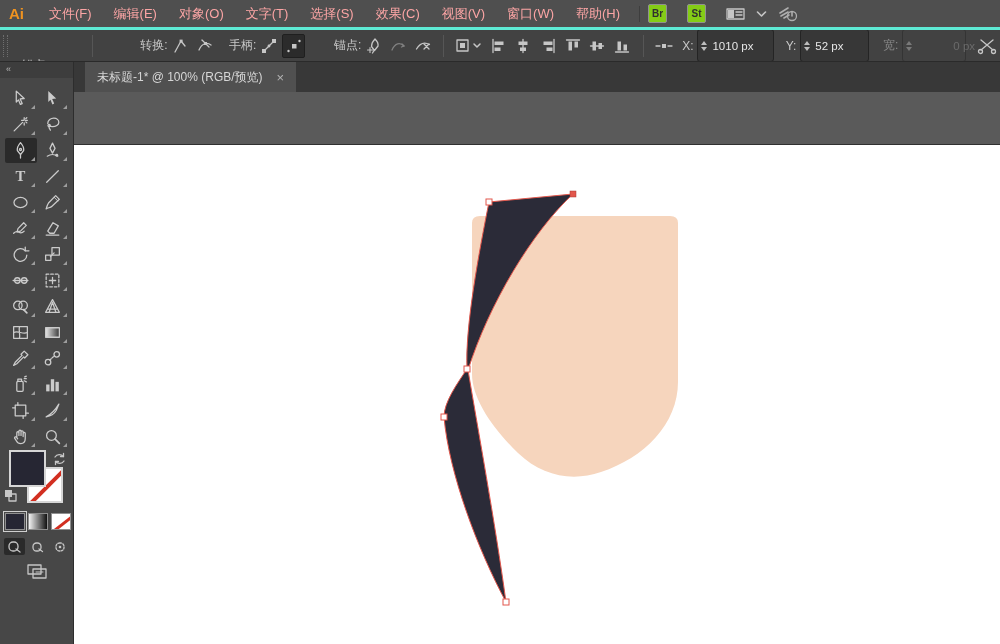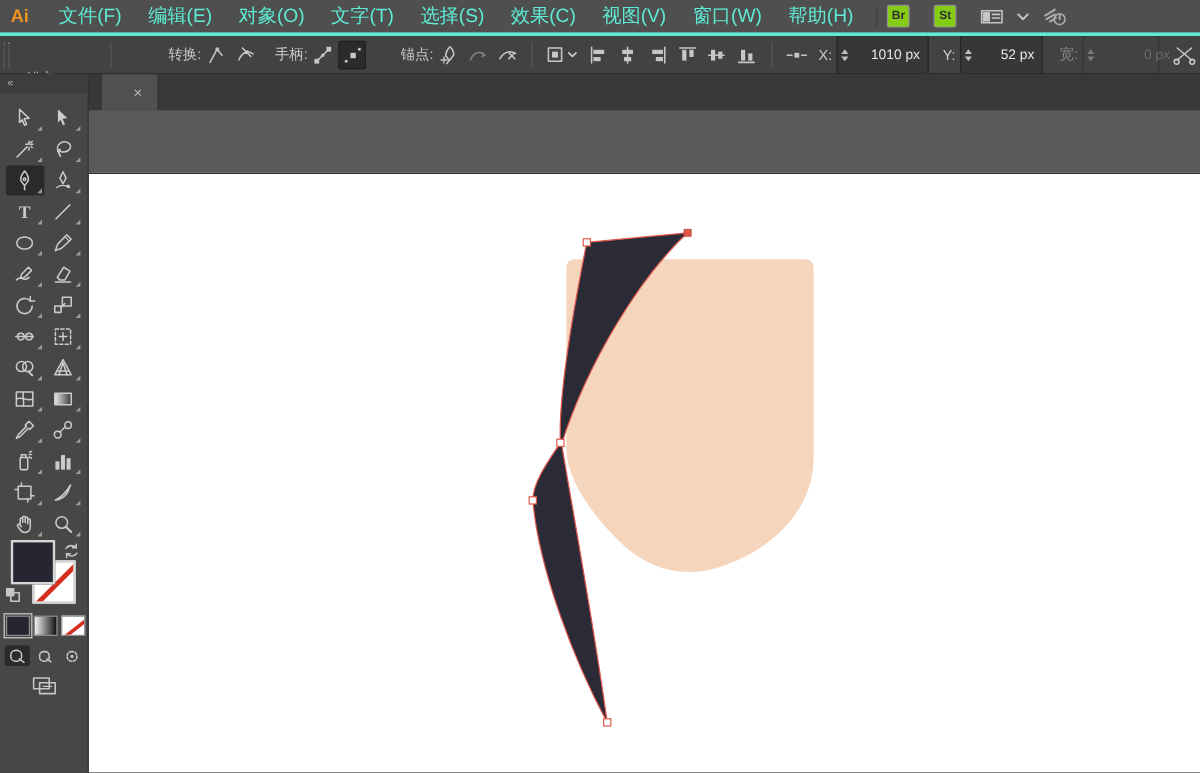--- a/index.html
+++ b/index.html
@@ -4,39 +4,39 @@
 <style>
   * { margin:0; padding:0; box-sizing:border-box; }
   html,body { background:#333; }
   body { font-family:"Liberation Sans", sans-serif; }
   .app { position:relative; width:1000px; height:644px; overflow:hidden; background:#474747; user-select:none; }
 
   
   .menubar { position:absolute; left:0; top:0; width:1000px; height:30px; background:#4f4f4f;
              border-bottom:3px solid #5eead4; display:flex; align-items:center; }
   .ai-logo { color:#ef9320; font-weight:bold; font-size:15px; margin:0 14px 0 9px; letter-spacing:0; }
-  .menu-item { color:#5eead4; font-size:16px; padding:0 11px; height:30px; line-height:30px; cursor:default; }
+  .menu-item { color:#fca5a5; font-size:13px; padding:0 11px; height:30px; line-height:30px; cursor:default; }
   .menu-sep { width:1px; height:16px; background:#3e3e3e; margin:0 8px; }
   .mini-btn { width:19px; height:19px; background:#84cc16; border:1px solid #909090; border-radius:2px;
               color:#2f2f2f; font-size:10px; font-weight:bold; display:flex; align-items:center; justify-content:center;
               margin-right:20px; }
   .mb-icon { display:flex; align-items:center; justify-content:center; margin-right:10px; }
 
   
   .controlbar { position:absolute; left:0; top:30px; width:1000px; height:32px; background:#424242;
                 border-bottom:1px solid #2a2a2a; display:flex; align-items:center; overflow:hidden; }
   .grip { width:5px; height:22px; border-left:1px dotted #6e6e6e; border-right:1px dotted #6e6e6e; margin:0 6px 0 3px; }
   .cb-label { color:#c9c9c9; font-size:12px; white-space:nowrap;margin-left:39px; }
   .cb-label.strong { margin-right:4px; }
   .cb-label.dim { color:#8a8a8a; }
   .cb-sep { width:1px; height:22px; background:#565656; margin:0 8px; }
   .cb-btn { width:24px; height:24px; display:flex; align-items:center; justify-content:center; border-radius:2px; margin:0 1px; }
   .cb-btn.active { background:#2b2b2b; border:1px solid #1f1f1f; }
   .stepper { display:flex; align-items:center; height:33px; background:#373737; border:1px solid #242424;
-             border-radius:3px; padding:0 6px 0 3px; margin:0 4px;justify-content:space-between; }
+             border-radius:3px; padding:0 6px 0 3px; margin:0 4px; }
   .stepper.disabled { opacity:.45; background:transparent; }
   .spin { display:flex; flex-direction:column; justify-content:center; margin-right:5px; }
   .spin i { display:block; width:0; height:0; border-left:3.5px solid transparent; border-right:3.5px solid transparent; }
   .spin .up { border-bottom:4px solid #bdbdbd; margin-bottom:2px; }
   .spin .dn { border-top:4px solid #bdbdbd; }
   .stepper .val { color:#e6e6e6; font-size:11.5px; white-space:nowrap; }
   .stepper.disabled .val { color:#9a9a9a;margin-left:36px; }
 
   
   .toolpanel { position:absolute; left:0; top:62px; width:74px; height:582px; background:#474747;
@@ -508,20 +508,21 @@
             <rect x="8" y="7" width="13" height="9"></rect>
             <path d="M11 10 h7" stroke-width="1"></path>
           </svg>
       </div>
     </div>
   </div>
 
   <div class="docarea">
     <div class="tabbar">
       <div class="tab">
+        <span class="tab-label">未标题-1* @ 100% (RGB/预览)</span>
         <span class="tab-close">×</span>
       </div>
     </div>
 
     <div class="canvas">
       <div class="artboard"></div>
 
       <svg class="artwork" viewBox="0 0 926 552">
 
         <path d="M 406 124 L 596 124 Q 604 124 604 131 L 604 290

